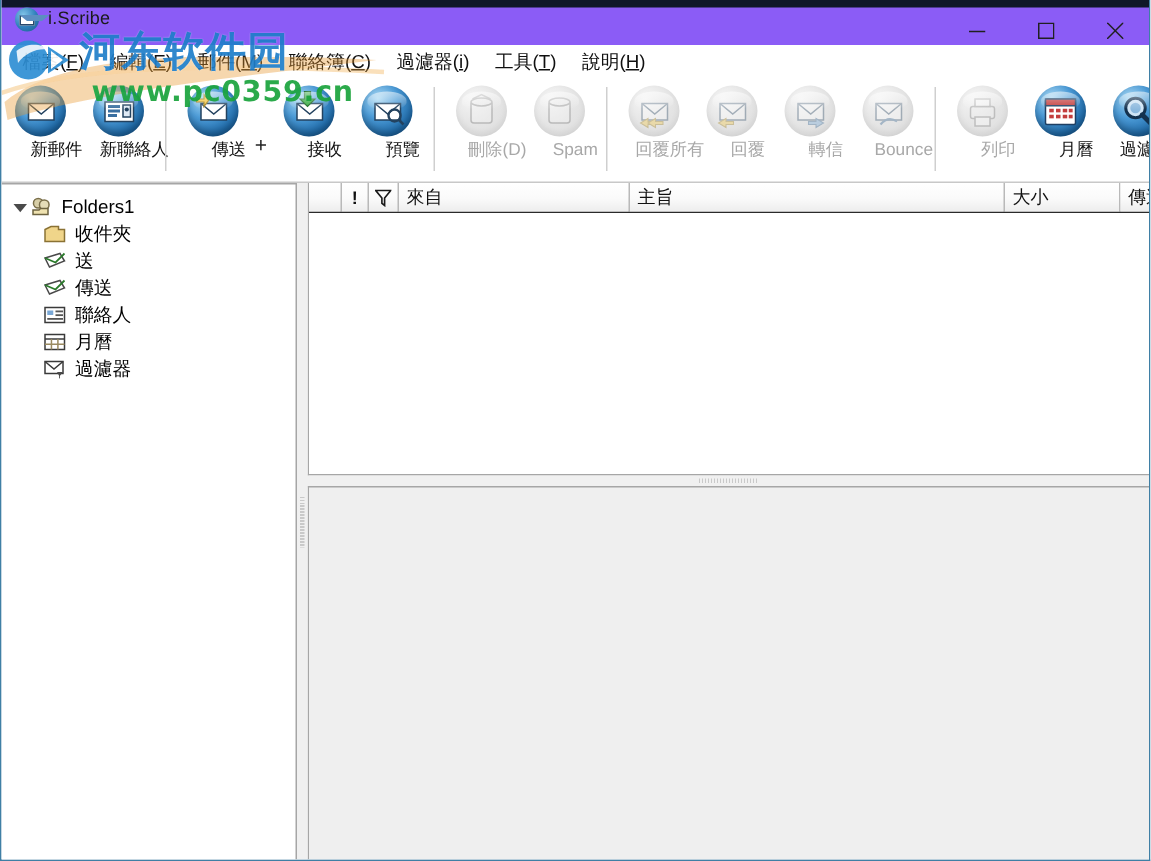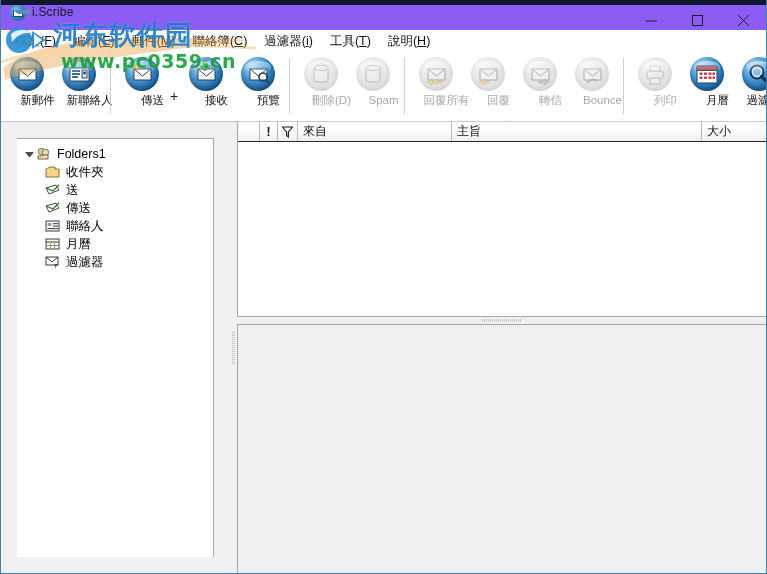--- a/index.html
+++ b/index.html
@@ -191,21 +191,21 @@
     top: 122px; bottom: 0;
     display: flex;
     background: #f0f0f0;
   }
   .sidebar {
     width: 197px;
     background: #ffffff;
     border: 1px solid #a6a6a6;
     border-left: none;
     border-bottom: none;
-    margin: 16px;
+    margin: 0;
     overflow: hidden;
     position: relative;
     flex: 0 0 auto;
   }
   .tree { padding: 6px 0 0 6px; }
   .tree-root {
     display: flex; align-items: center;
     height: 18px;
     font-size: 12.5px;
     color: #000;

